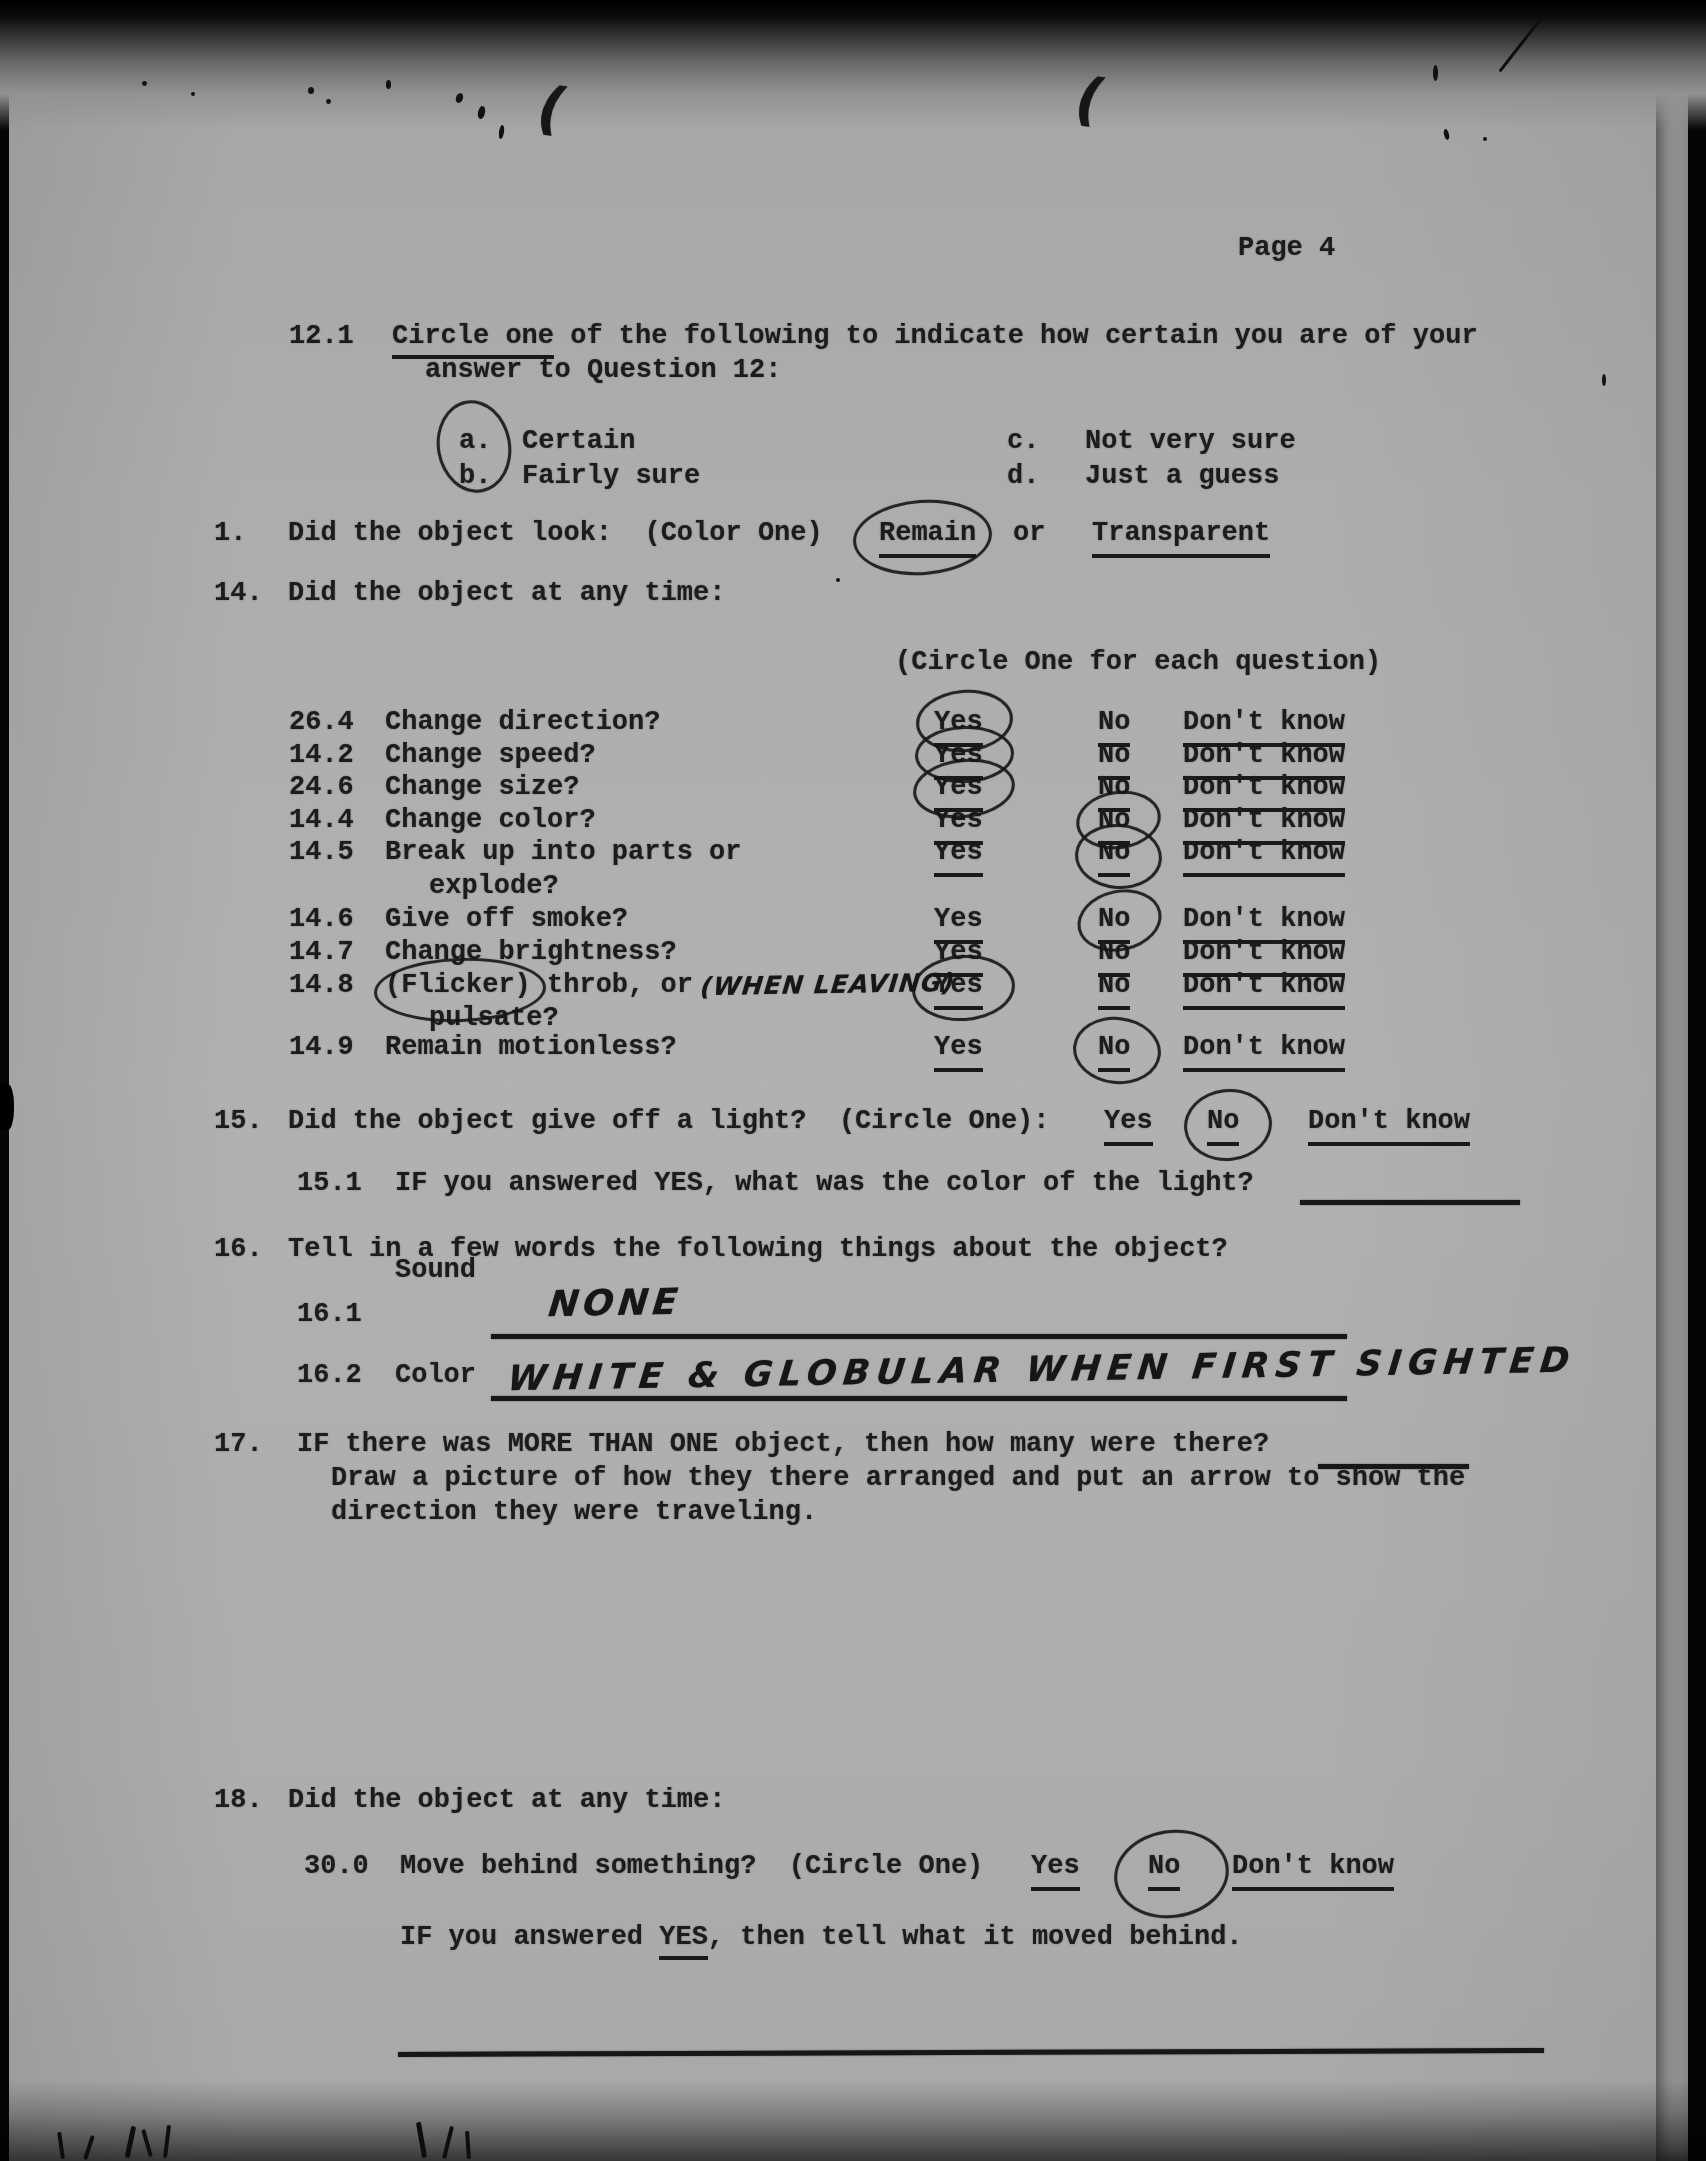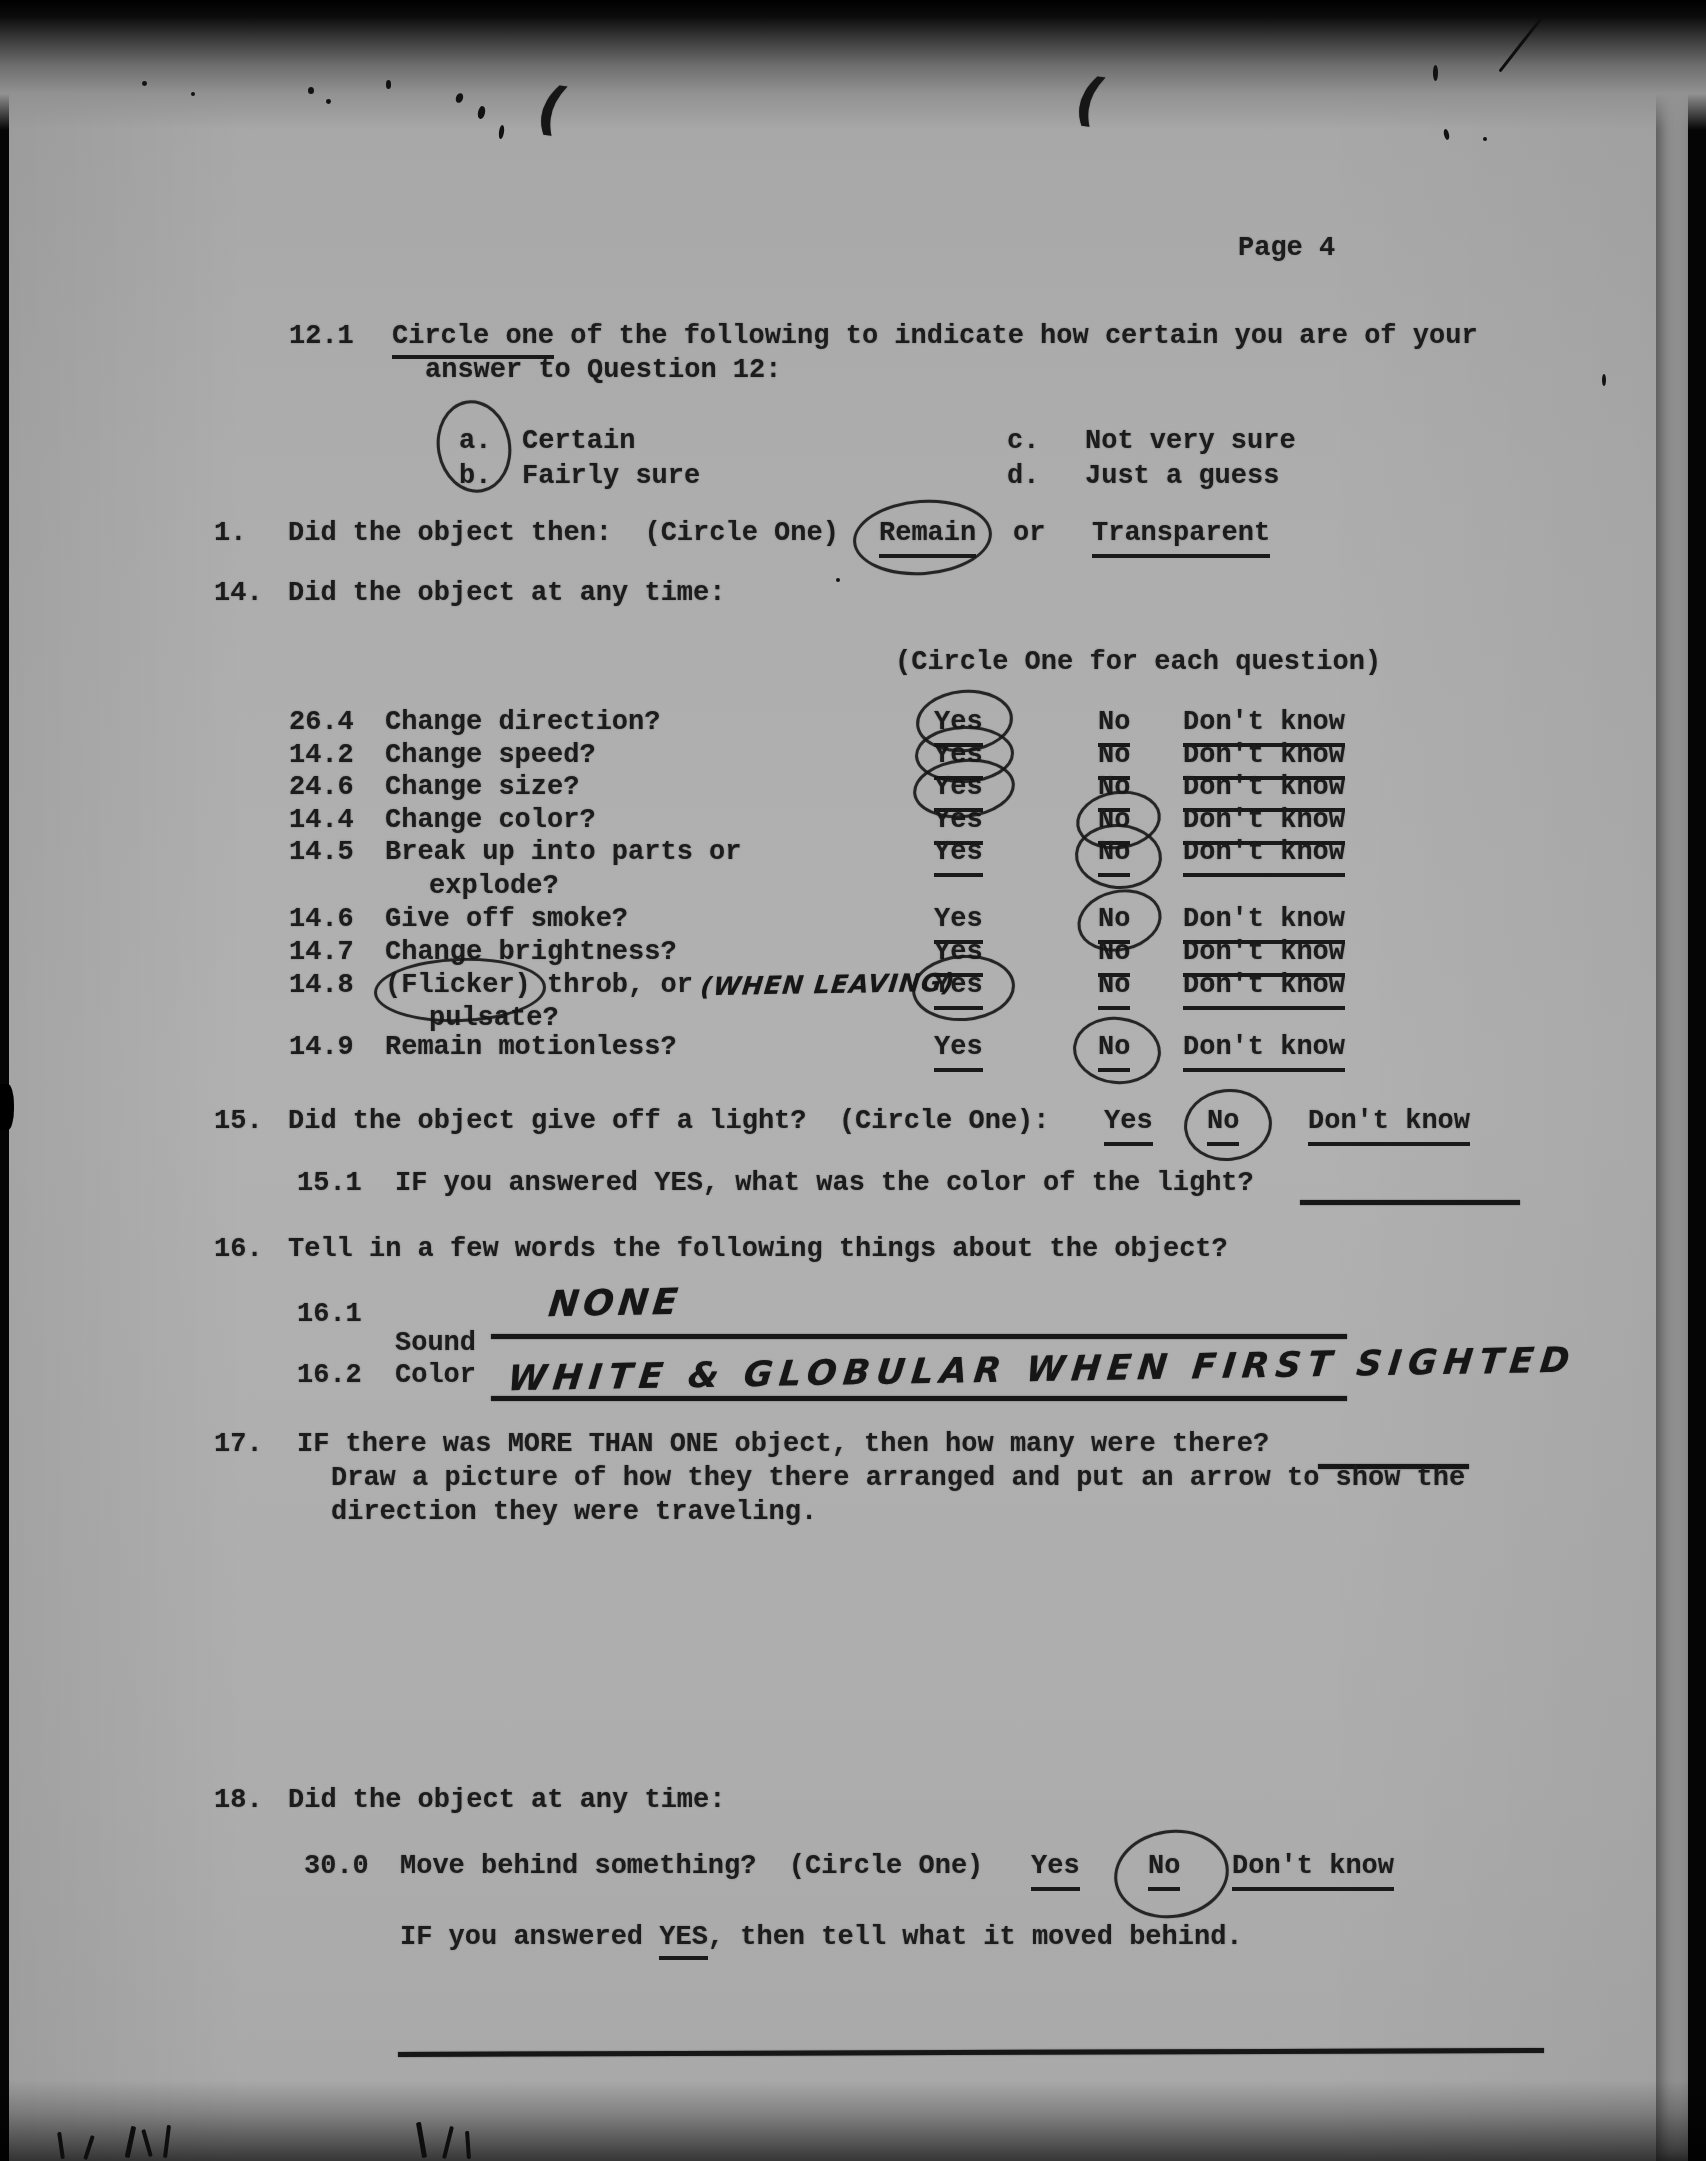--- a/index.html
+++ b/index.html
@@ -73,21 +73,21 @@
 <div class="t" style="left:522px;top:424px">Certain</div>
 <div class="t" style="left:459px;top:459px">b.</div>
 <div class="t" style="left:522px;top:459px">Fairly sure</div>
 <div class="t" style="left:1007px;top:424px">c.</div>
 <div class="t" style="left:1085px;top:424px">Not very sure</div>
 <div class="t" style="left:1007px;top:459px">d.</div>
 <div class="t" style="left:1085px;top:459px">Just a guess</div>
 <div class="circ" style="left:437px;top:400px;width:68px;height:87px;transform:rotate(-10deg)"></div>
 
 <div class="t" style="left:214px;top:516px">1.</div>
-<div class="t" style="left:288px;top:516px">Did the object then:  (Circle One)</div>
+<div class="t" style="left:288px;top:516px">Did the object look:  (Color One)</div>
 <div class="t u" style="left:879px;top:516px">Remain</div>
 <div class="t" style="left:1013px;top:516px">or</div>
 <div class="t u" style="left:1092px;top:516px">Transparent</div>
 <div class="circ" style="left:853px;top:500px;width:133px;height:69px;transform:rotate(-4deg)"></div>
 
 <div class="t" style="left:214px;top:576px">14.</div>
 <div class="t" style="left:288px;top:576px">Did the object at any time:</div>
 <div class="t" style="left:895px;top:645px">(Circle One for each question)</div>
 
 <div class="t" style="left:289px;top:705px">26.4</div>
@@ -164,21 +164,21 @@
 <div class="circ" style="left:1184px;top:1089px;width:82px;height:66px;transform:rotate(-6deg)"></div>
 
 <div class="t" style="left:297px;top:1166px">15.1</div>
 <div class="t" style="left:395px;top:1166px">IF you answered YES, what was the color of the light?</div>
 <div class="answer-line" style="left:1300px;top:1200px;width:220px"></div>
 
 <div class="t" style="left:214px;top:1232px">16.</div>
 <div class="t" style="left:288px;top:1232px">Tell in a few words the following things about the object?</div>
 
 <div class="t" style="left:297px;top:1297px">16.1</div>
-<div class="t" style="left:395px;top:1326px">Sound</div>
+<div class="t" style="left:395px;top:1253px">Sound</div>
 <div class="hw" style="left:549px;top:1282px;font-size:36px;letter-spacing:4.3px">NONE</div>
 <div class="answer-line" style="left:491px;top:1334px;width:856px"></div>
 
 <div class="t" style="left:297px;top:1358px">16.2</div>
 <div class="t" style="left:395px;top:1358px">Color</div>
 <div class="hw" style="left:509px;top:1349px;font-size:35px;letter-spacing:6.5px">WHITE &amp; GLOBULAR WHEN FIRST SIGHTED</div>
 <div class="answer-line" style="left:491px;top:1396px;width:856px"></div>
 
 <div class="t" style="left:214px;top:1427px">17.</div>
 <div class="t" style="left:297px;top:1427px">IF there was MORE THAN ONE object, then how many were there?</div>

